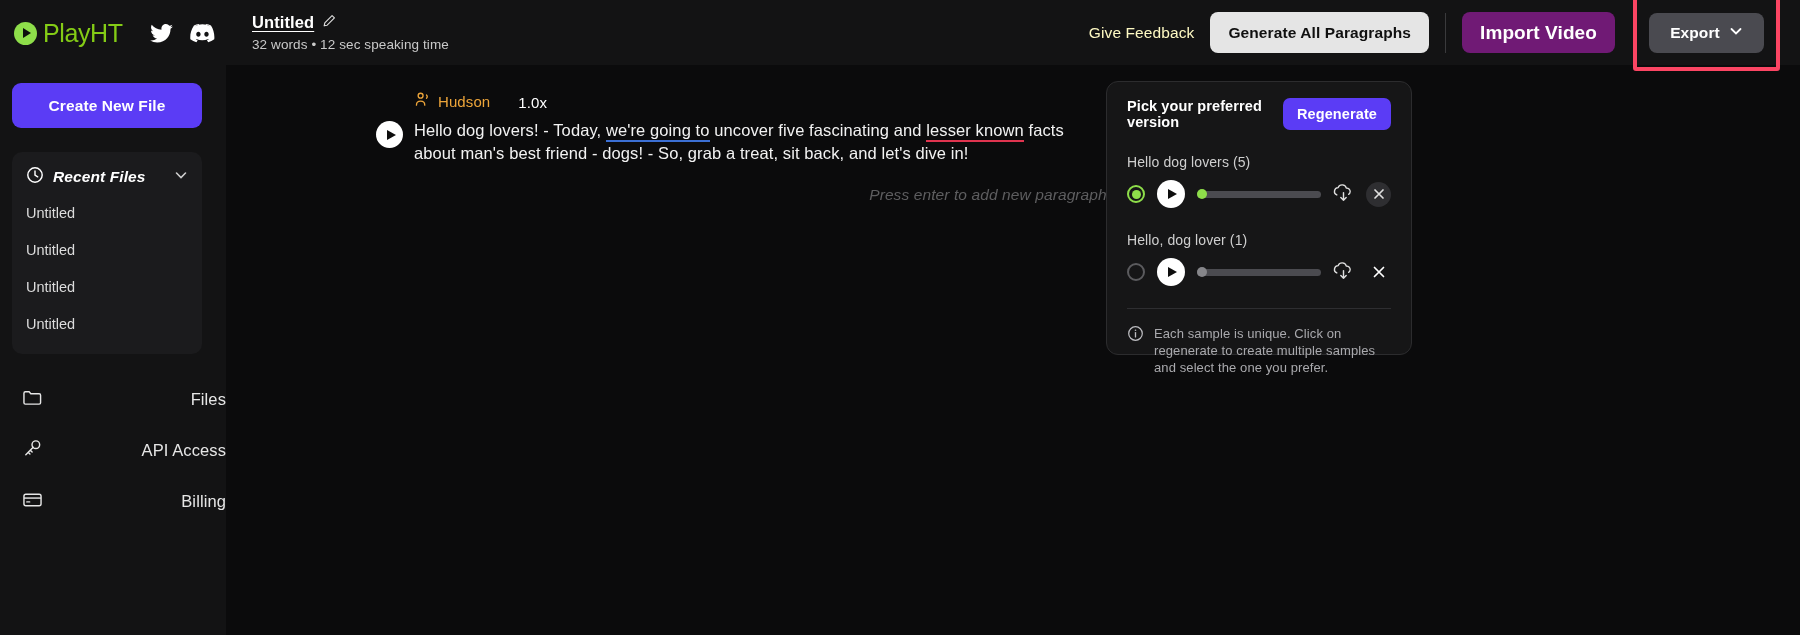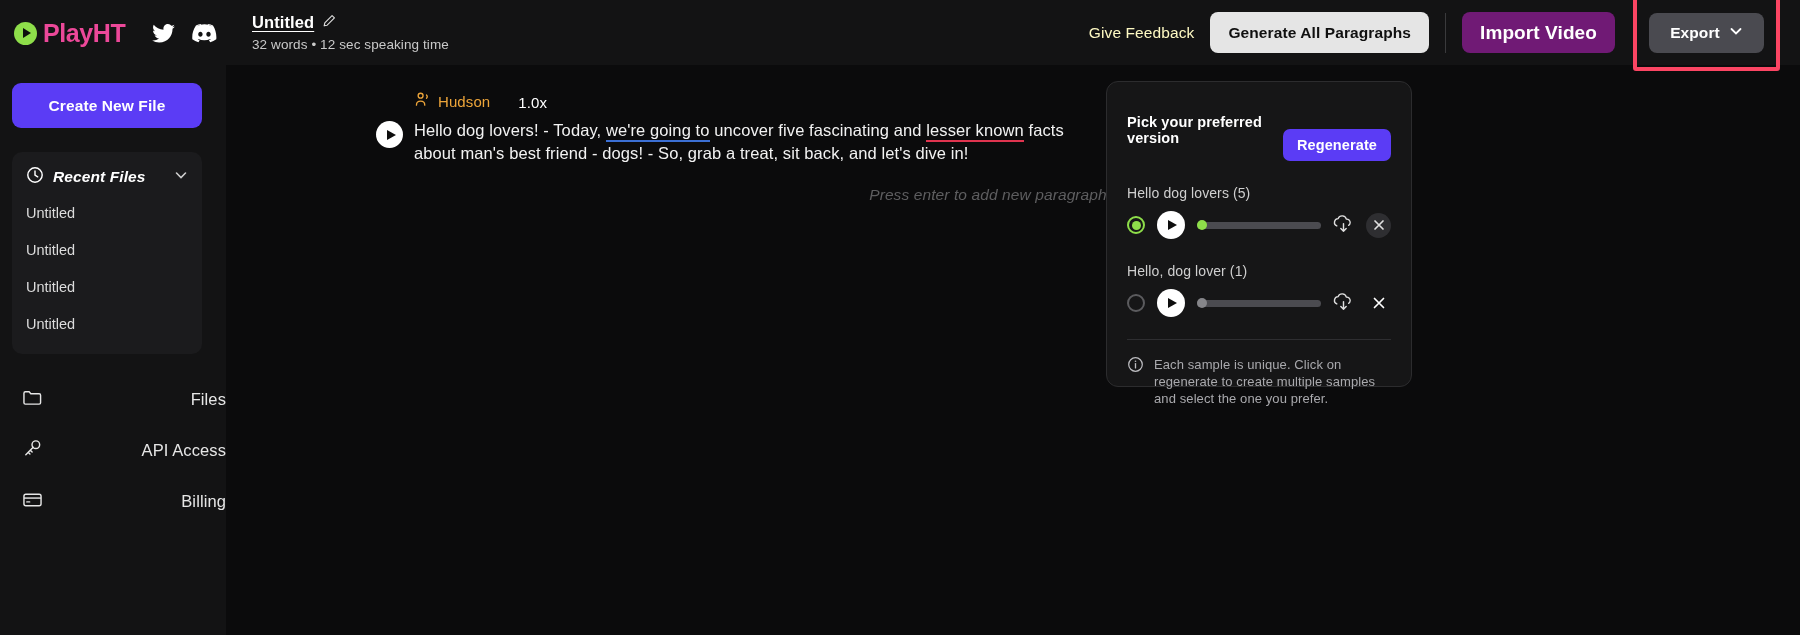--- a/index.html
+++ b/index.html
@@ -29,21 +29,21 @@
     flex: 0 0 23px;
   }
   .logo-mark .tri {
     width: 0; height: 0;
     border-left: 8px solid #0d0d0d;
     border-top: 5px solid transparent;
     border-bottom: 5px solid transparent;
     margin-left: 2px;
   }
   .logo-text {
-    color: #ec4899; font-size: 25px; font-weight: bold;
+    color: #84cc16; font-size: 25px; font-weight: normal;
     letter-spacing: -0.4px; margin-left: 6px;
   }
   .social { display: flex; gap: 17px; margin-left: 27px; }
   .social svg { display: block; }
 
   .create-btn {
     margin: 17px 12px 0 12px;
     height: 45px;
     background: #5b3cf5;
     border-radius: 9px;
@@ -207,38 +207,37 @@
     gap: 14px;
     color: #5e5e60; font-size: 15.5px; font-style: italic;
     letter-spacing: 0.1px;
   }
   .add-hint .bar { color: #3f3f42; font-style: normal; }
   .add-hint .x { color: #5e5e60; font-style: normal; cursor: pointer; font-size: 17px; }
 
   
   .version-panel {
     position: absolute; left: 880px; top: 16px;
-    width: 306px; height: 306px;
+    width: 306px; height: 274px;
     background: #161617;
     border: 1px solid #2c2c2e;
     border-radius: 12px;
     padding: 16px 20px;
   }
   .vp-head { display: flex; align-items: center; }
   .vp-title {
     color: #ffffff; font-size: 14.5px; font-weight: bold;
     flex: 1; letter-spacing: 0.1px;
   }
   .regen-btn {
     background: #5b3cf5; color: #ffffff;
     font-size: 14.5px; font-weight: bold;
     height: 32px; padding: 0 14px;
     border-radius: 7px; border: none; cursor: pointer;
     letter-spacing: 0.1px;
-    margin-top: 31px;
   }
   .sample { margin-top: 24px; }
   .sample-label {
     color: #cfcfcf; font-size: 14px; letter-spacing: 0.1px;
   }
   .sample-row {
     display: flex; align-items: center; gap: 12px;
     margin-top: 10px;
   }
   .radio {

